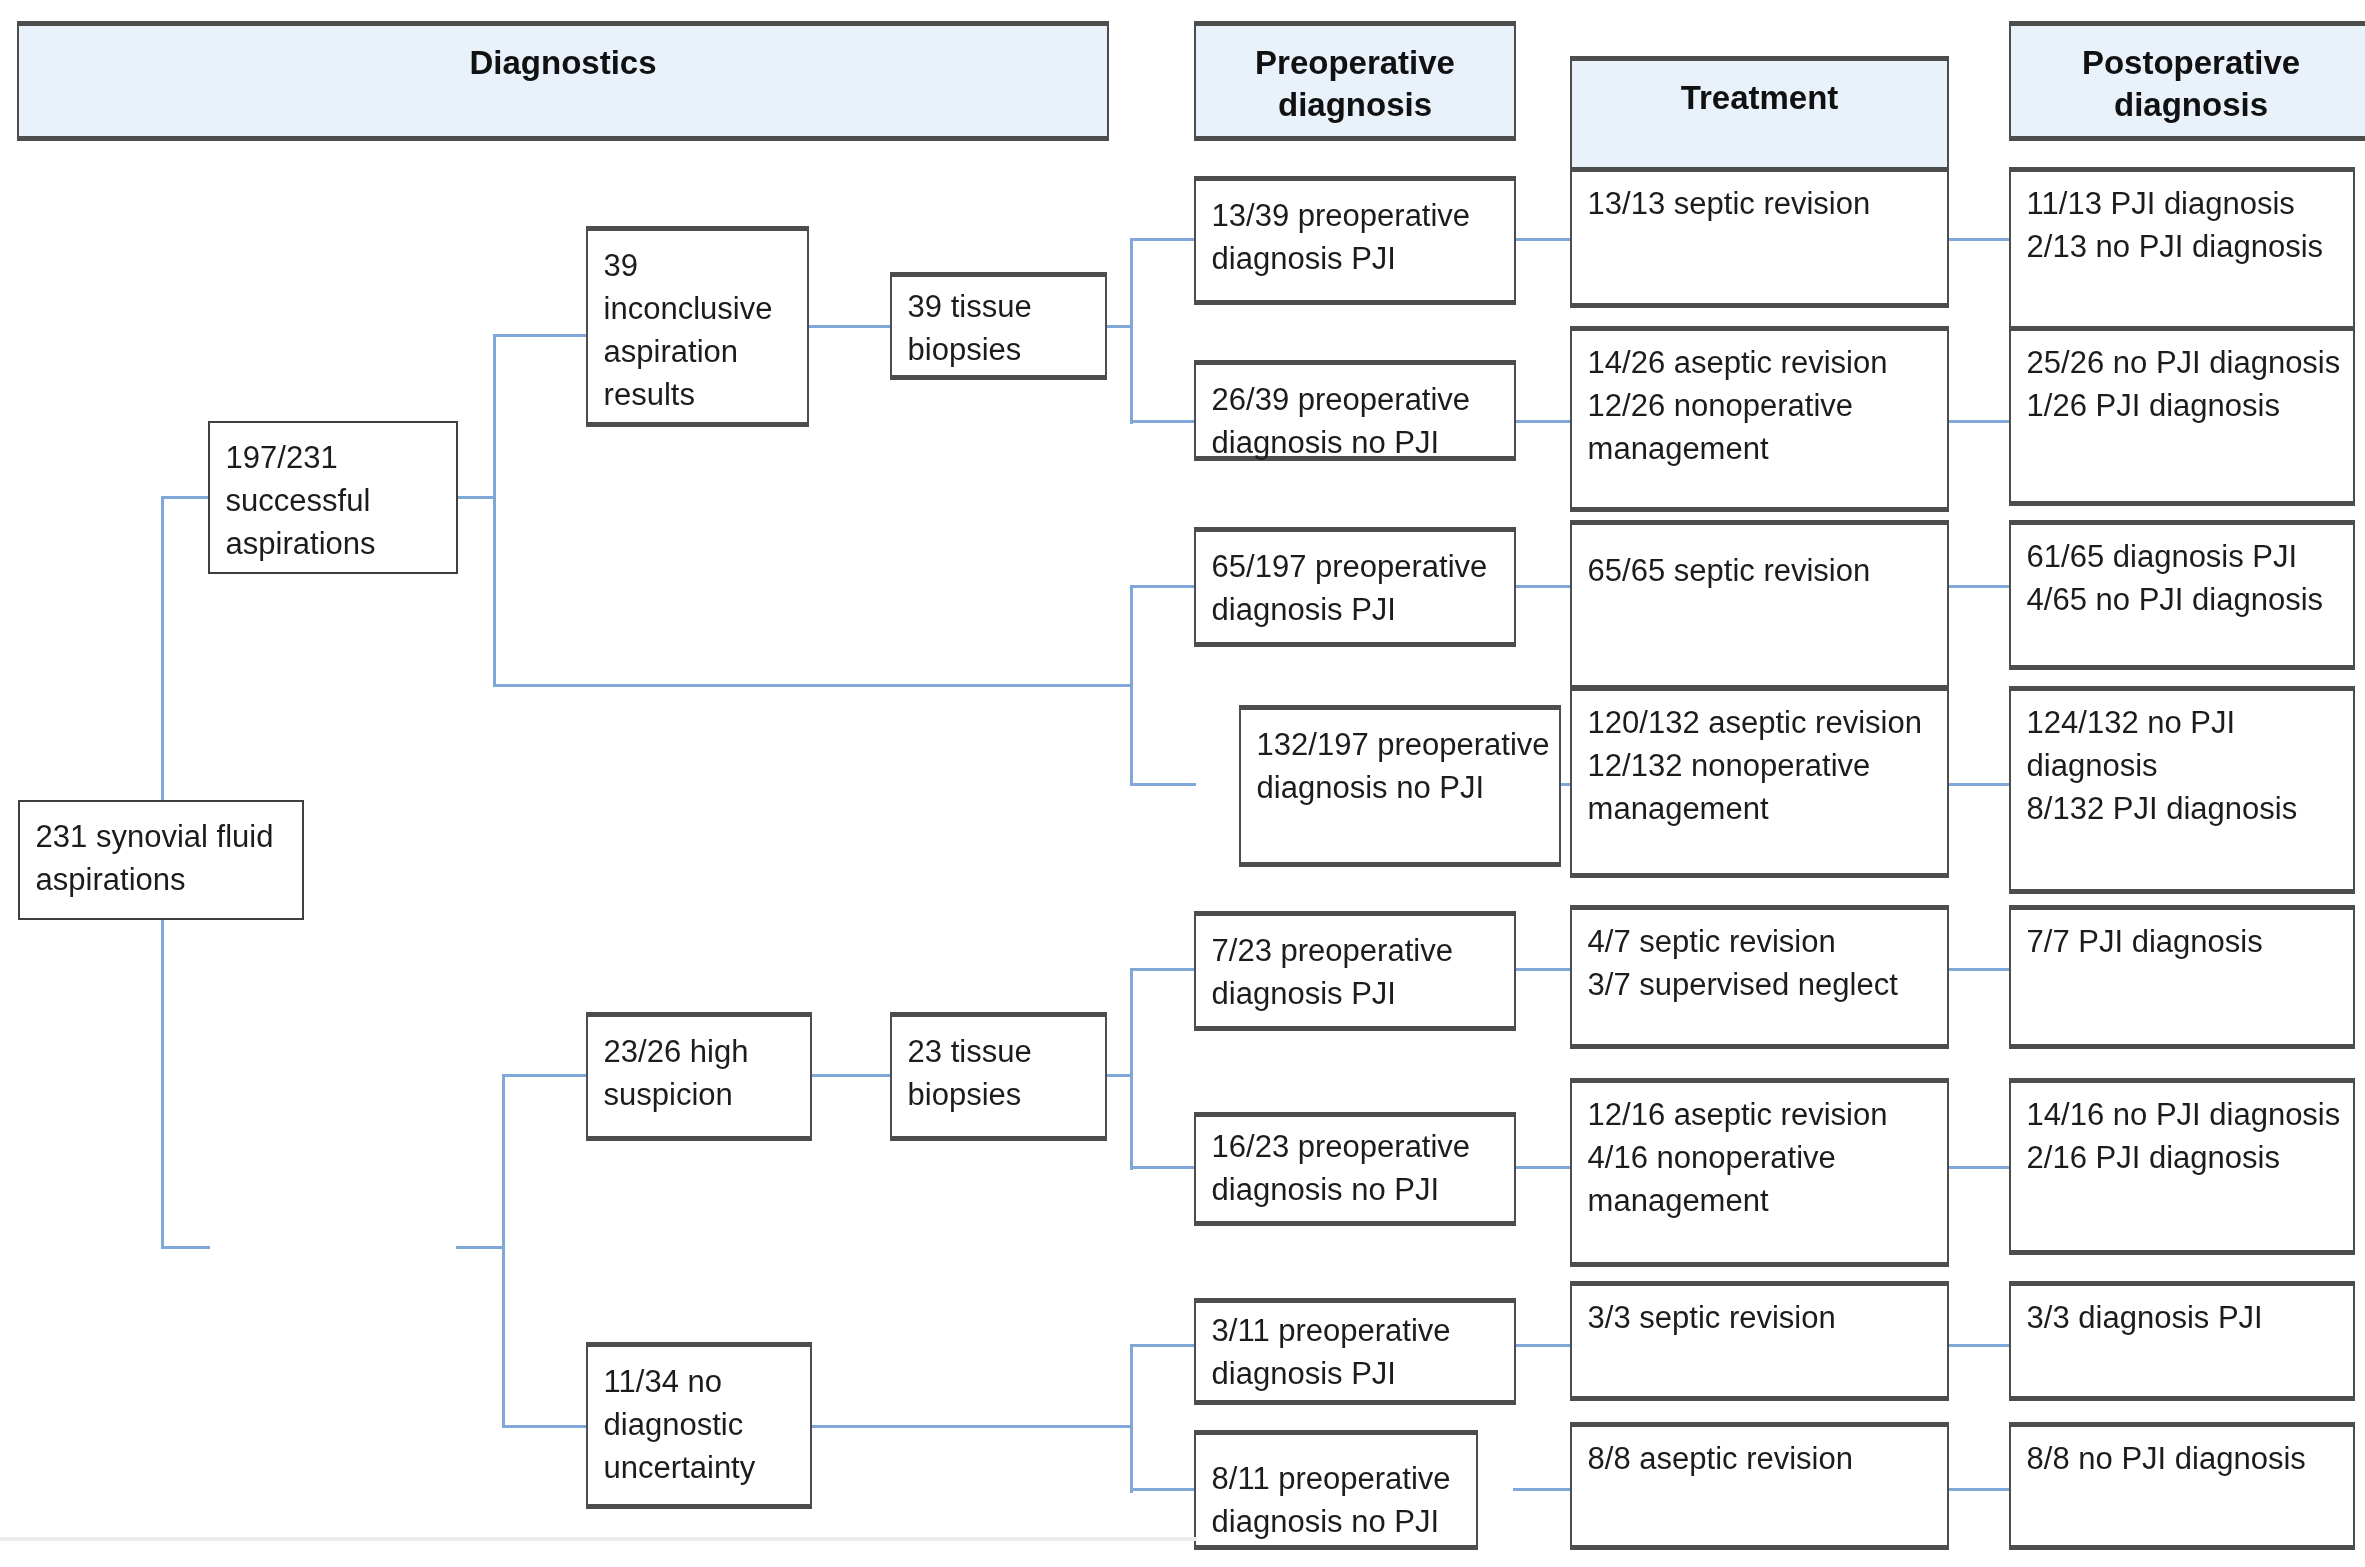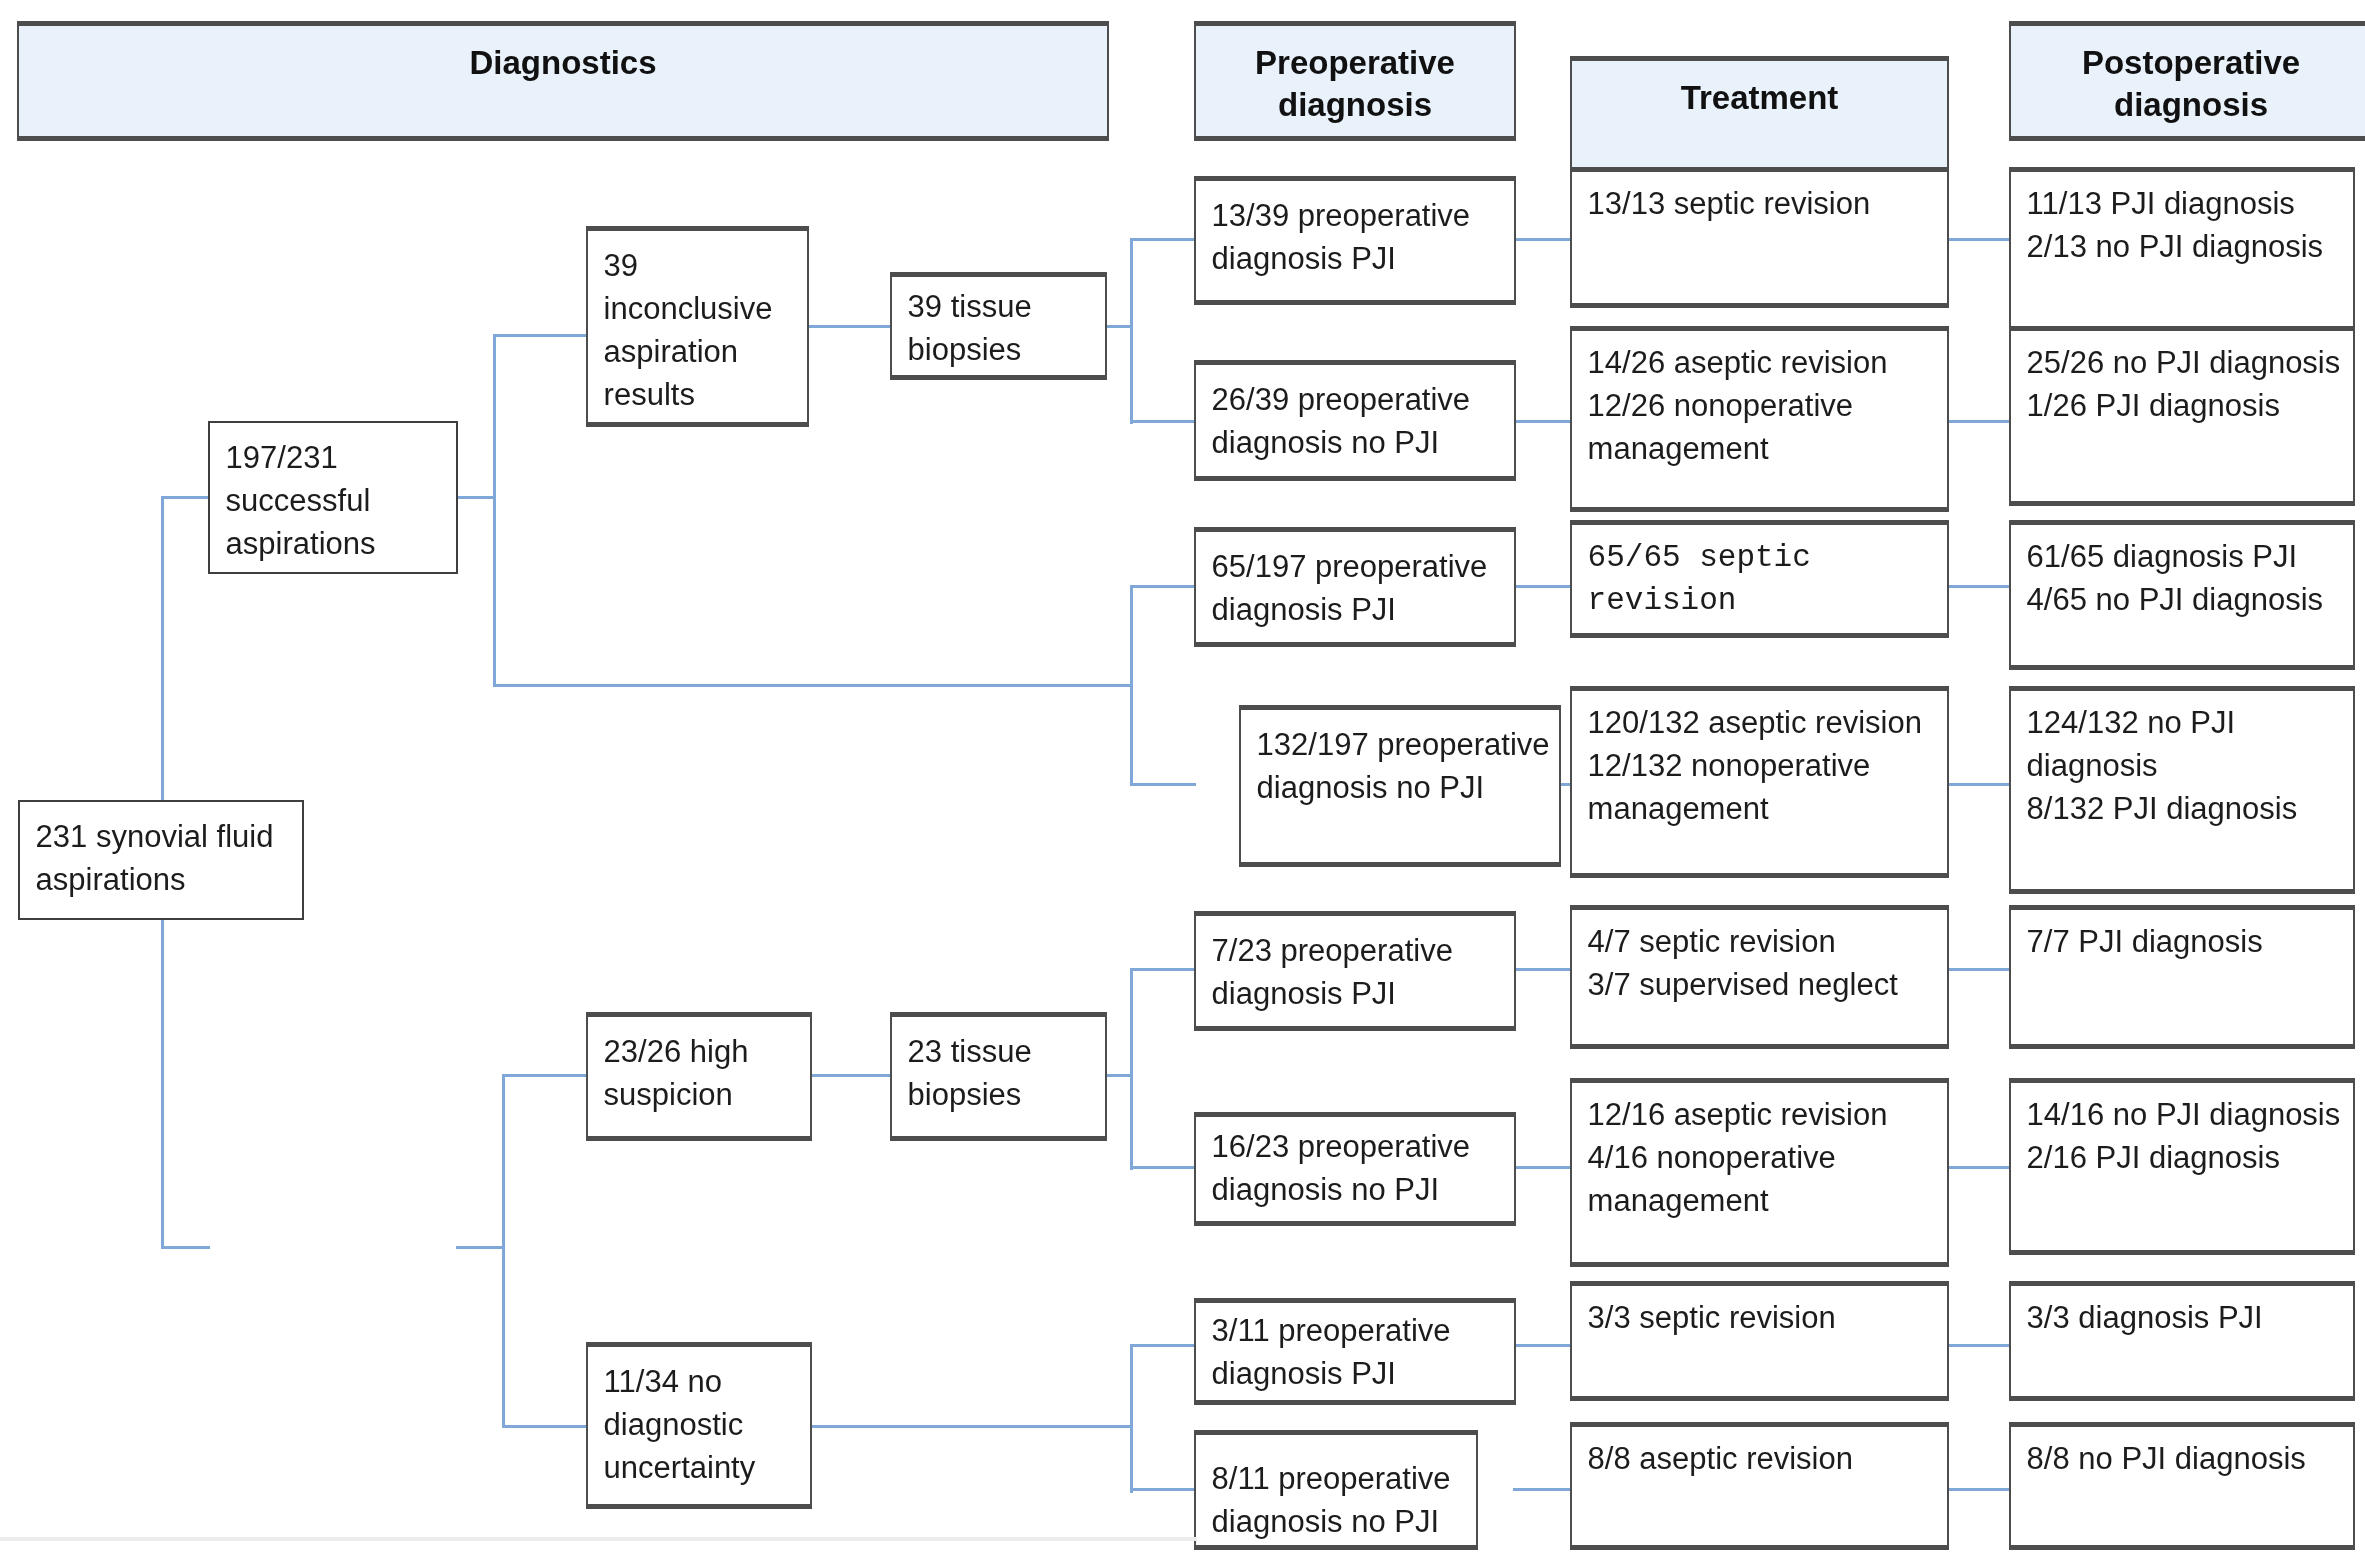--- a/index.html
+++ b/index.html
@@ -113,36 +113,36 @@
 
   <div class="box" style="left:18px;top:800px;width:286px;height:120px;"><span>231 synovial fluid aspirations</span></div>
   <div class="box" style="left:208px;top:421px;width:250px;height:153px;"><span>197/231 successful aspirations</span></div>
   <div class="box hv" style="left:586px;top:226px;width:223px;height:201px;"><span>39 inconclusive aspiration results</span></div>
   <div class="box hv" style="left:890px;top:272px;width:217px;height:108px;padding-top:8.4px;"><span>39 tissue biopsies</span></div>
   <div class="box hv" style="left:586px;top:1012px;width:226px;height:129px;"><span>23/26 high suspicion</span></div>
   <div class="box hv" style="left:890px;top:1012px;width:217px;height:129px;"><span>23 tissue biopsies</span></div>
   <div class="box hv" style="left:586px;top:1342px;width:226px;height:167px;"><span>11/34 no diagnostic uncertainty</span></div>
 
   <div class="box hv" style="left:1194px;top:176px;width:322px;height:129px;"><span>13/39 preoperative diagnosis PJI</span></div>
-  <div class="box hv" style="left:1194px;top:360px;width:322px;height:121px;"><span>26/39 preoperative diagnosis no PJI</span></div>
+  <div class="box hv" style="left:1194px;top:360px;width:322px;height:101px;"><span>26/39 preoperative diagnosis no PJI</span></div>
   <div class="box hv" style="left:1194px;top:527px;width:322px;height:120px;"><span>65/197 preoperative diagnosis PJI</span></div>
   <div class="box hv" style="left:1194px;top:705px;width:322px;height:162px;margin-left:45px;"><span>132/197 preoperative diagnosis no PJI</span></div>
   <div class="box hv" style="left:1194px;top:911px;width:322px;height:120px;"><span>7/23 preoperative diagnosis PJI</span></div>
   <div class="box hv" style="left:1194px;top:1112px;width:322px;height:114px;padding-top:8.4px;"><span>16/23 preoperative diagnosis no PJI</span></div>
   <div class="box hv" style="left:1194px;top:1298px;width:322px;height:107px;padding-top:6px;"><span>3/11 preoperative diagnosis PJI</span></div>
   <div class="box hv" style="left:1194px;top:1430px;width:284px;height:120px;padding-top:22px;"><span>8/11 preoperative diagnosis no PJI</span></div>
 
   <div class="box hv stack gap-sm" style="left:1570px;top:167px;width:379px;height:141px;padding-top:9.6px;">
     <p class="para">13/13 septic revision</p>
   </div>
   <div class="box hv stack gap-sm" style="left:1570px;top:326px;width:379px;height:186px;padding-top:9.6px;">
     <p class="para">14/26 aseptic revision</p>
     <p class="para">12/26 nonoperative management</p>
   </div>
-  <div class="box hv stack gap-sm" style="left:1570px;top:520px;width:379px;height:118px;padding-top:11px;font-family:Liberation Mono, monospace;">
+  <div class="box hv stack gap-sm" style="left:1570px;top:520px;width:379px;height:170px;padding-top:24px;">
     <p class="para">65/65 septic revision</p>
   </div>
   <div class="box hv stack gap-sm" style="left:1570px;top:686px;width:379px;height:192px;padding-top:9.6px;">
     <p class="para">120/132 aseptic revision</p>
     <p class="para">12/132 nonoperative management</p>
   </div>
   <div class="box hv stack gap-sm" style="left:1570px;top:905px;width:379px;height:144px;padding-top:9.6px;">
     <p class="para">4/7 septic revision</p>
     <p class="para">3/7 supervised neglect</p>
   </div>

